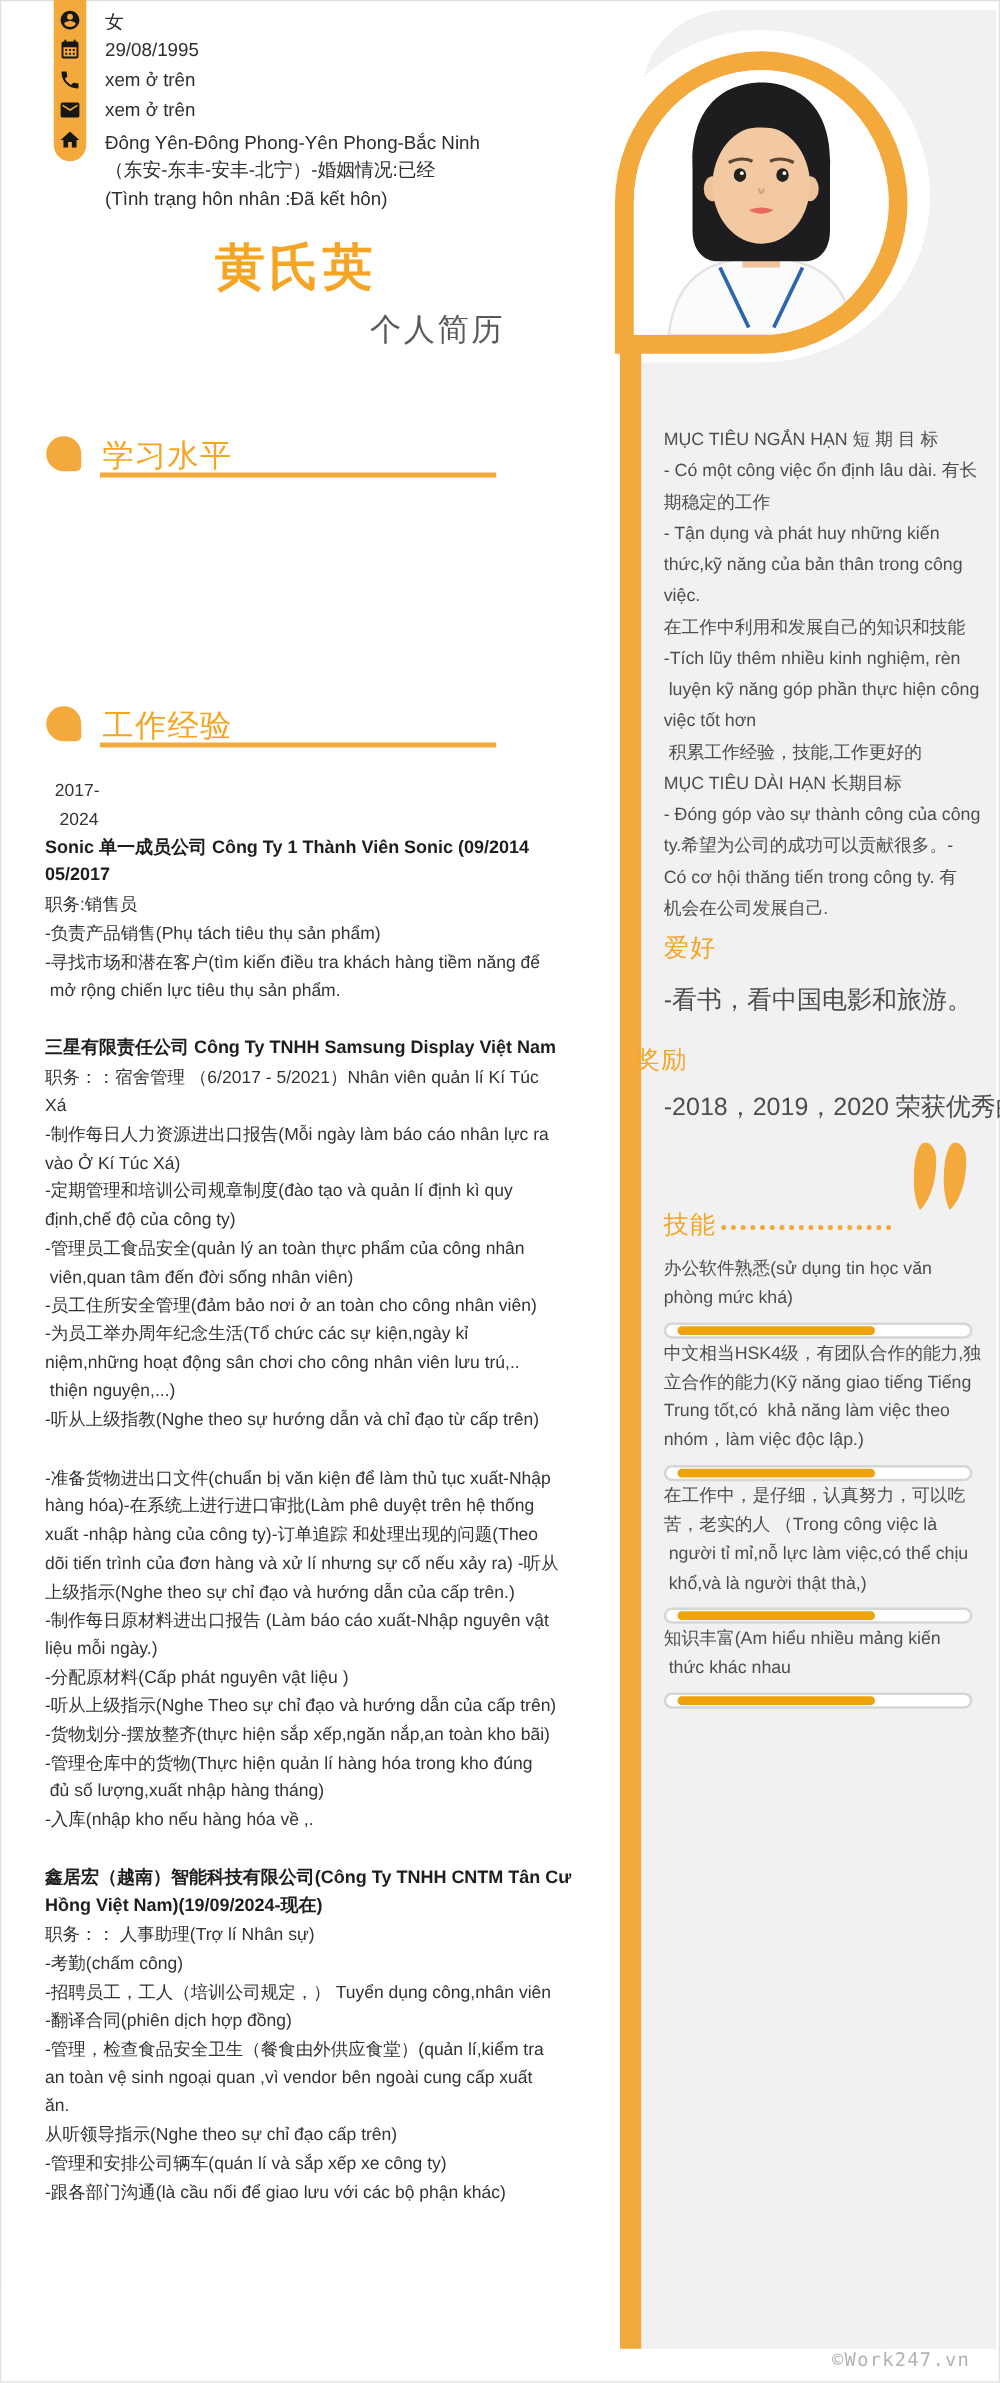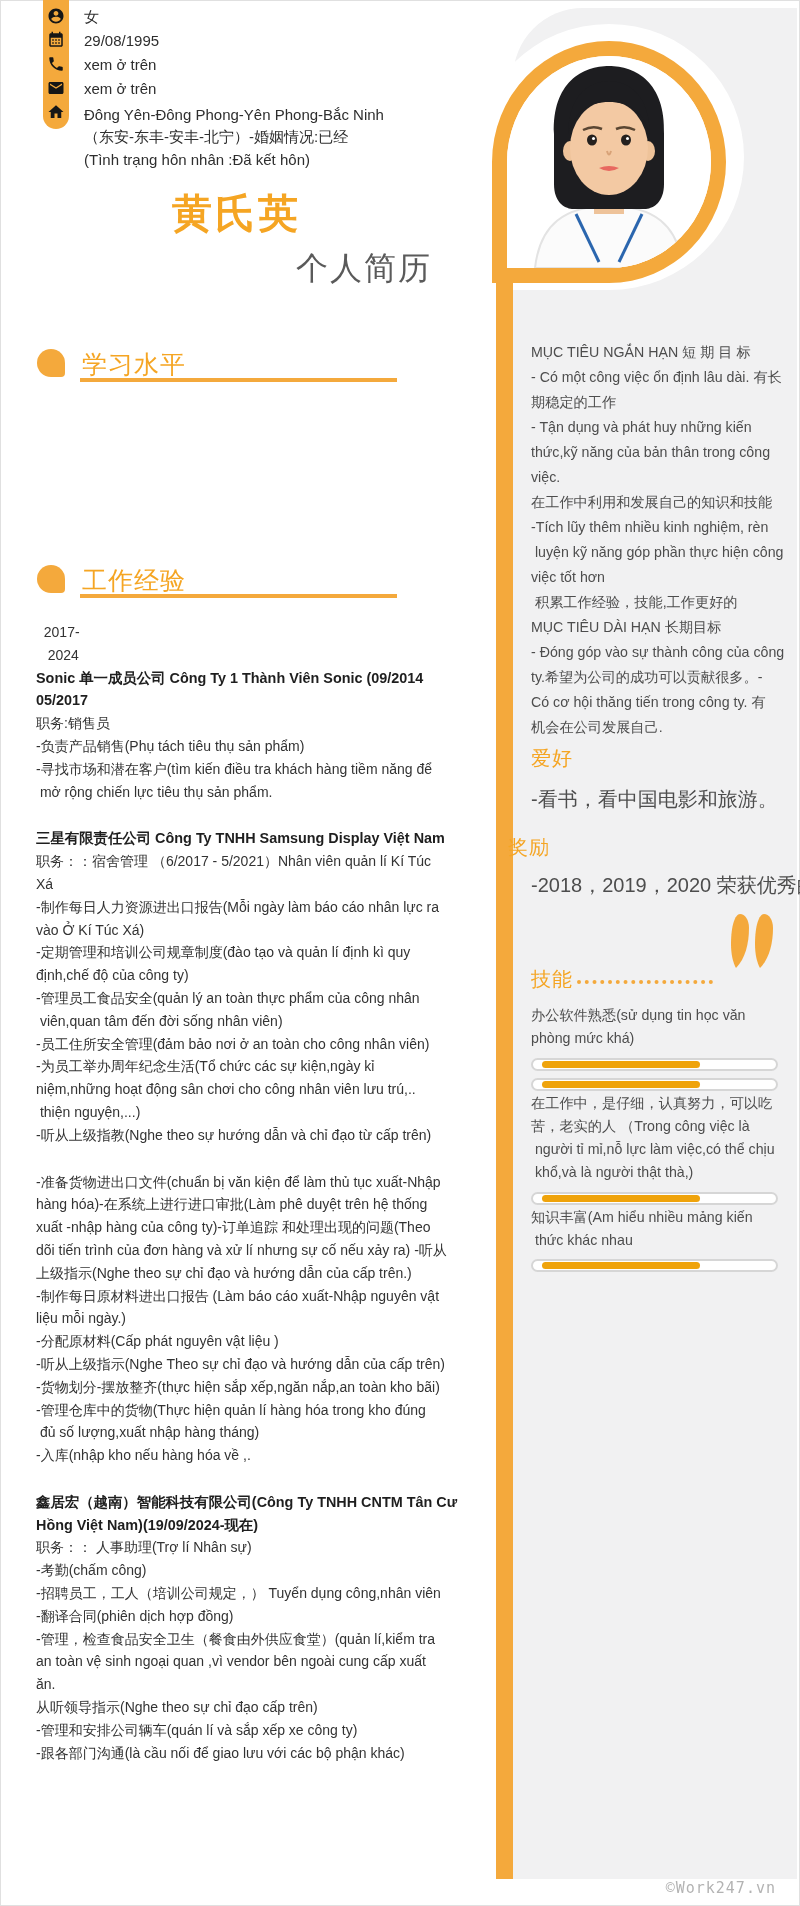--- a/index.html
+++ b/index.html
@@ -10,21 +10,21 @@
   
   .icon-pill{left:43px;top:0;width:26px;height:129px;background:var(--orange);
              border-radius:0 0 13px 13px;}
   .icon-pill .cicon{position:absolute;left:4px;width:18px;height:18px;}
   .cicon svg{width:18px;height:18px;display:block;}
   .contact-text{font-size:15px;color:#2e2e2e;white-space:pre;}
   .addr{line-height:22.4px;}
 
   
   .name{left:172px;top:186px;font-size:40px;font-weight:bold;color:var(--orange-text);letter-spacing:3px;}
-  .subtitle{left:296px;top:247px;font-size:32px;color:#5a5a5a;letter-spacing:2px;}
+  .subtitle{left:296px;top:247px;font-size:25px;color:#5a5a5a;letter-spacing:2px;}
 
   
   .sec-drop{width:28px;height:28px;background:var(--orange);border-radius:50% 50% 4px 50%;}
   .sec-title{font-size:25px;color:var(--orange-text);letter-spacing:1px;}
   .sec-rule{height:4px;background:var(--orange);}
 
   
   .edu-line{white-space:pre;font-size:14.3px;color:#333;height:23.7px;line-height:23.7px;}
   .edu-line.bold{font-weight:bold;color:#1e1e1e;}
   .line{white-space:pre;font-size:14px;color:#333;height:22.8px;line-height:22.8px;}
@@ -227,20 +227,26 @@
       <div class="skill">
         <div class="skill-text">
           <div class="rline">办公软件熟悉(sử dụng tin học văn</div>
           <div class="rline">phòng mức khá)</div>
         </div>
         <div class="bar">
           <div class="fill" style="width: 65%;"></div>
         </div>
       </div>
       <div class="skill">
+        <div class="skill-text">
+          <div class="rline">中文相当HSK4级，有团队合作的能力,独</div>
+          <div class="rline">立合作的能力(Kỹ năng giao tiếng Tiếng</div>
+          <div class="rline">Trung tốt,có  khả năng làm việc theo</div>
+          <div class="rline">nhóm，làm việc độc lập.)</div>
+        </div>
         <div class="bar">
           <div class="fill" style="width: 65%;"></div>
         </div>
       </div>
       <div class="skill">
         <div class="skill-text">
           <div class="rline">在工作中，是仔细，认真努力，可以吃</div>
           <div class="rline">苦，老实的人 （Trong công việc là</div>
           <div class="rline"> người tỉ mỉ,nỗ lực làm việc,có thể chịu</div>
           <div class="rline"> khổ,và là người thật thà,)</div>

